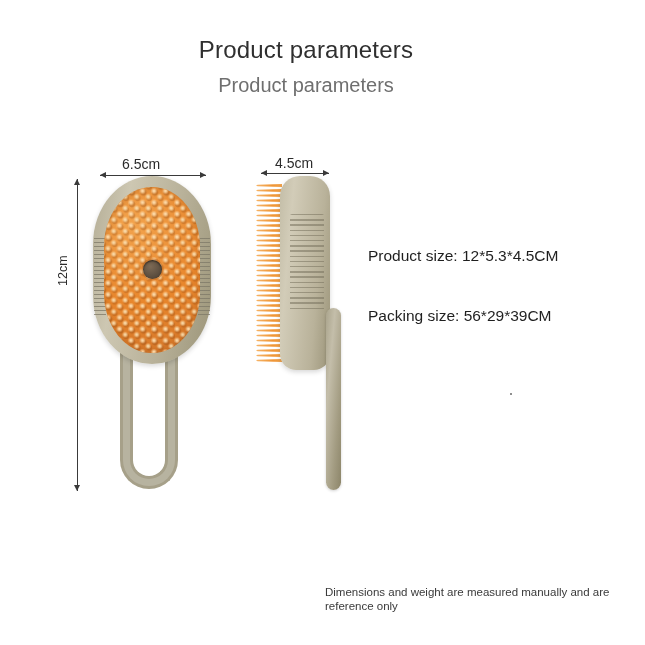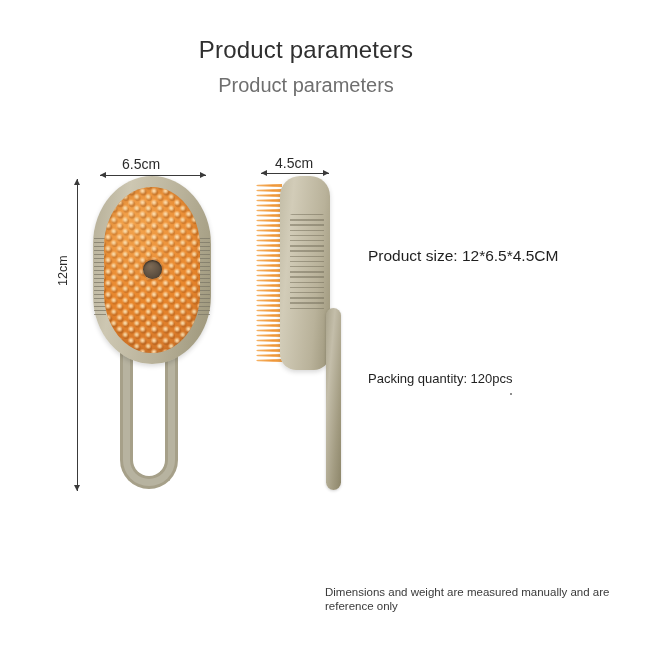--- a/index.html
+++ b/index.html
@@ -367,19 +367,19 @@
         <div class="bristle" style="top: 165px;"></div>
         <div class="bristle" style="top: 170px;"></div>
         <div class="bristle" style="top: 175px;"></div>
       </div>
     <div class="side-body">
       <div class="side-ridges"></div>
     </div>
     <div class="side-handle"></div>
   </div>
 
-  <div class="spec spec-size">Product size: 12*6.5*4.5CM</div>
-  <div class="spec spec-qty">Packing quantity: 120pcs</div>
+  <div class="spec spec-size">Product size: 12*5.3*4.5CM</div>
+  <div class="spec spec-packing">Packing size: 56*29*39CM</div>
   <div class="spec-dot"></div>
 
   <div class="footnote">Dimensions and weight are measured manually and are for reference only</div>
 
 </div>
 
 </body></html>

